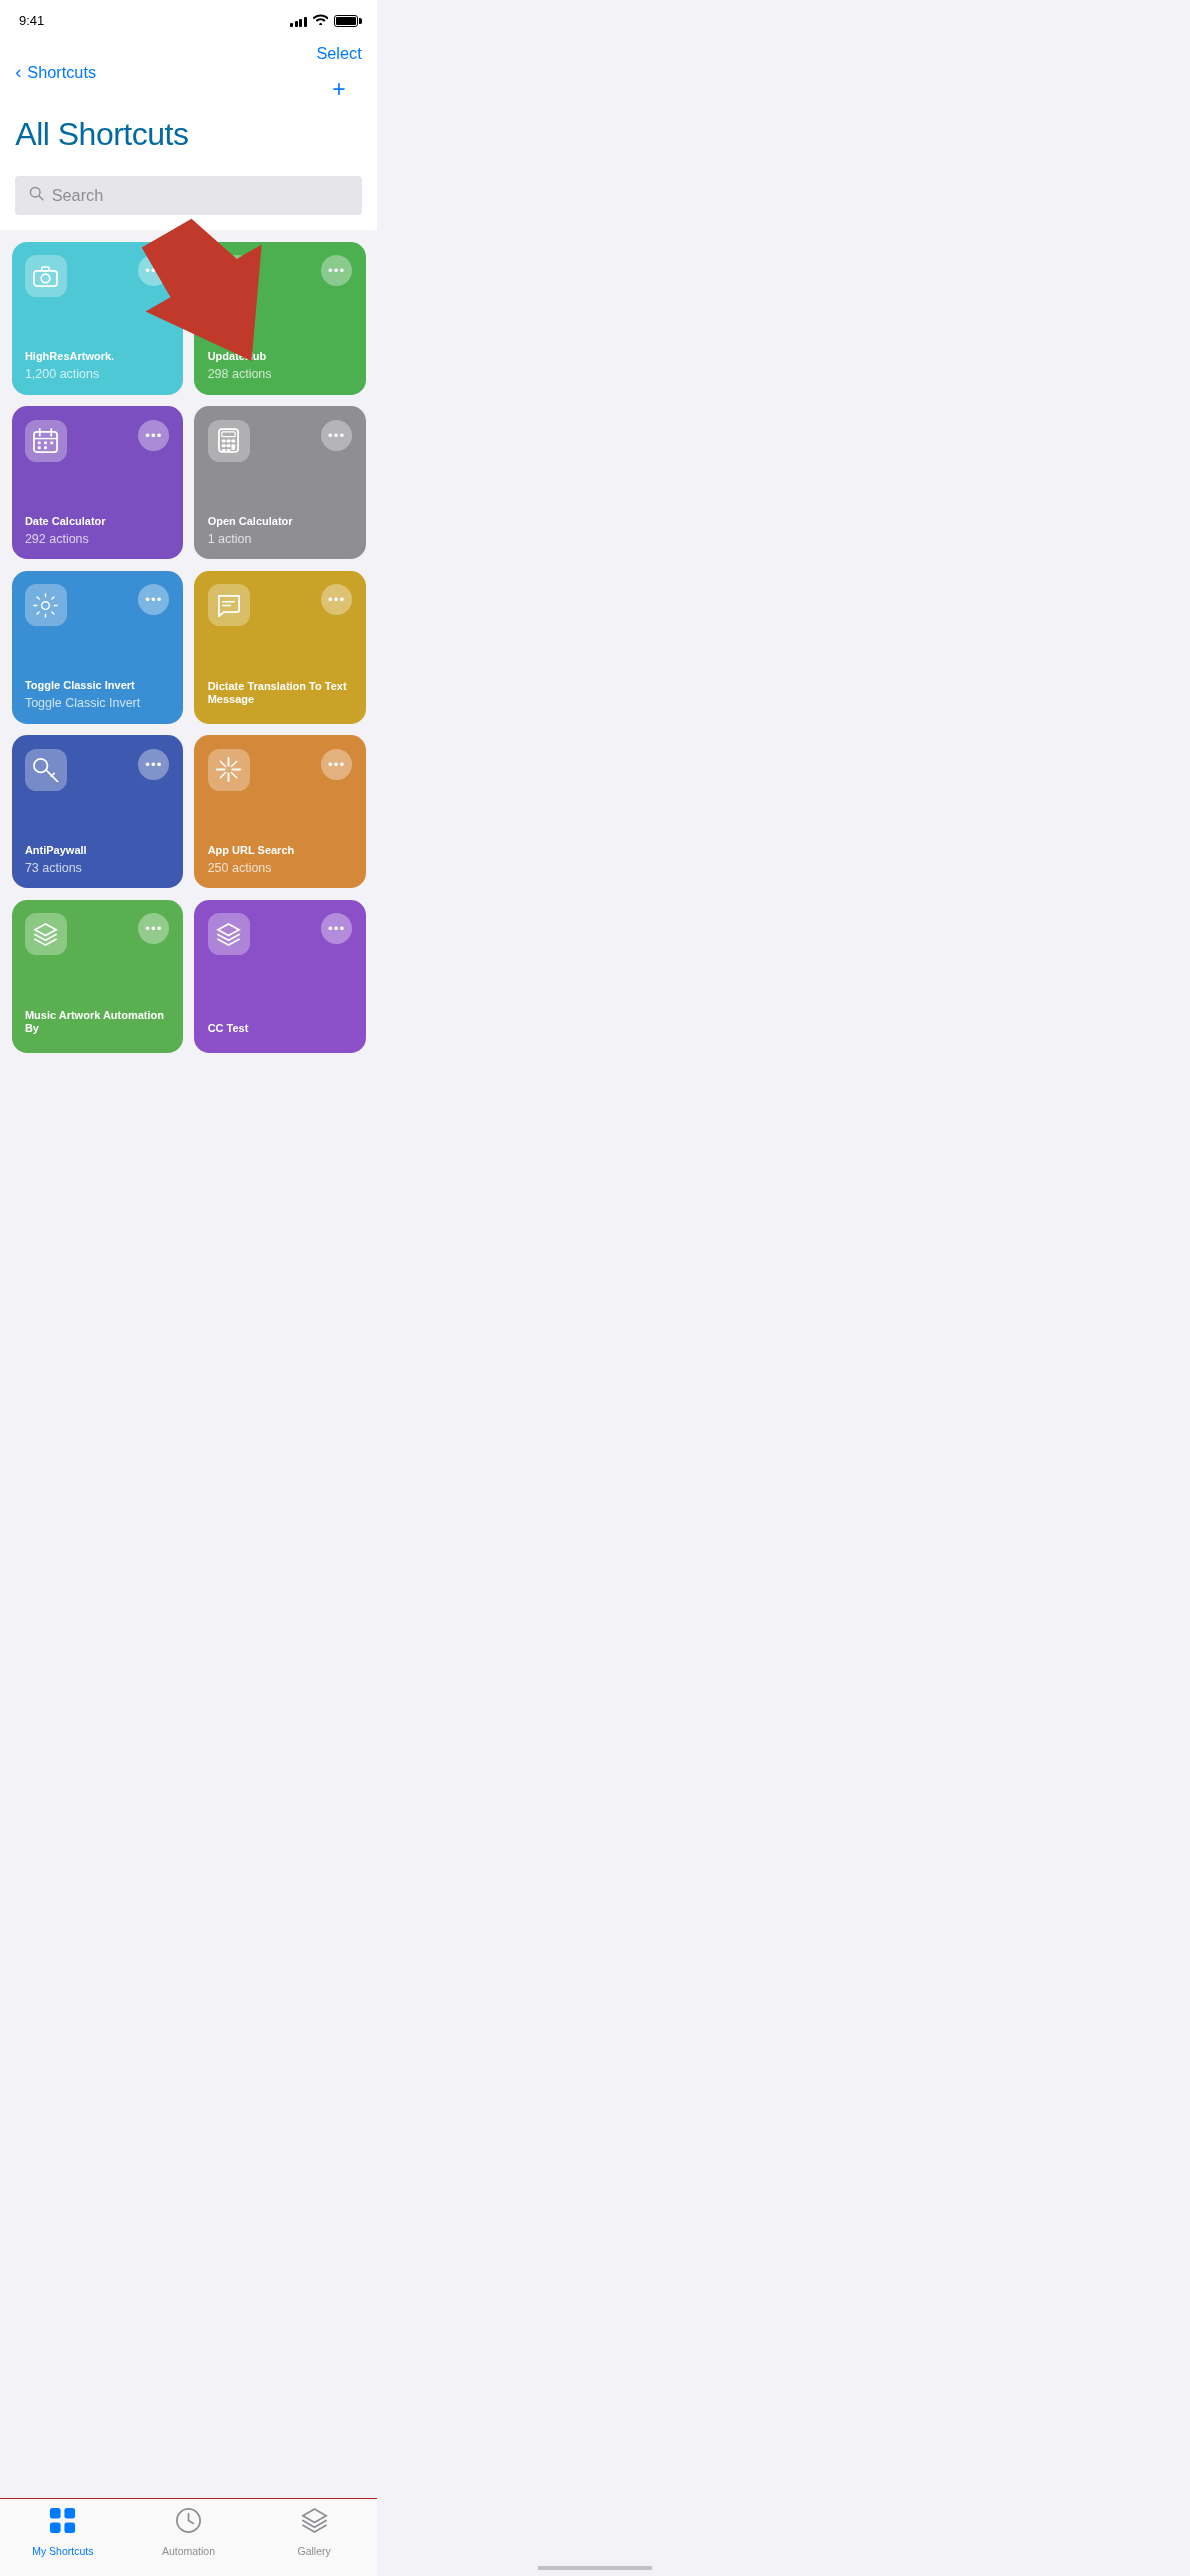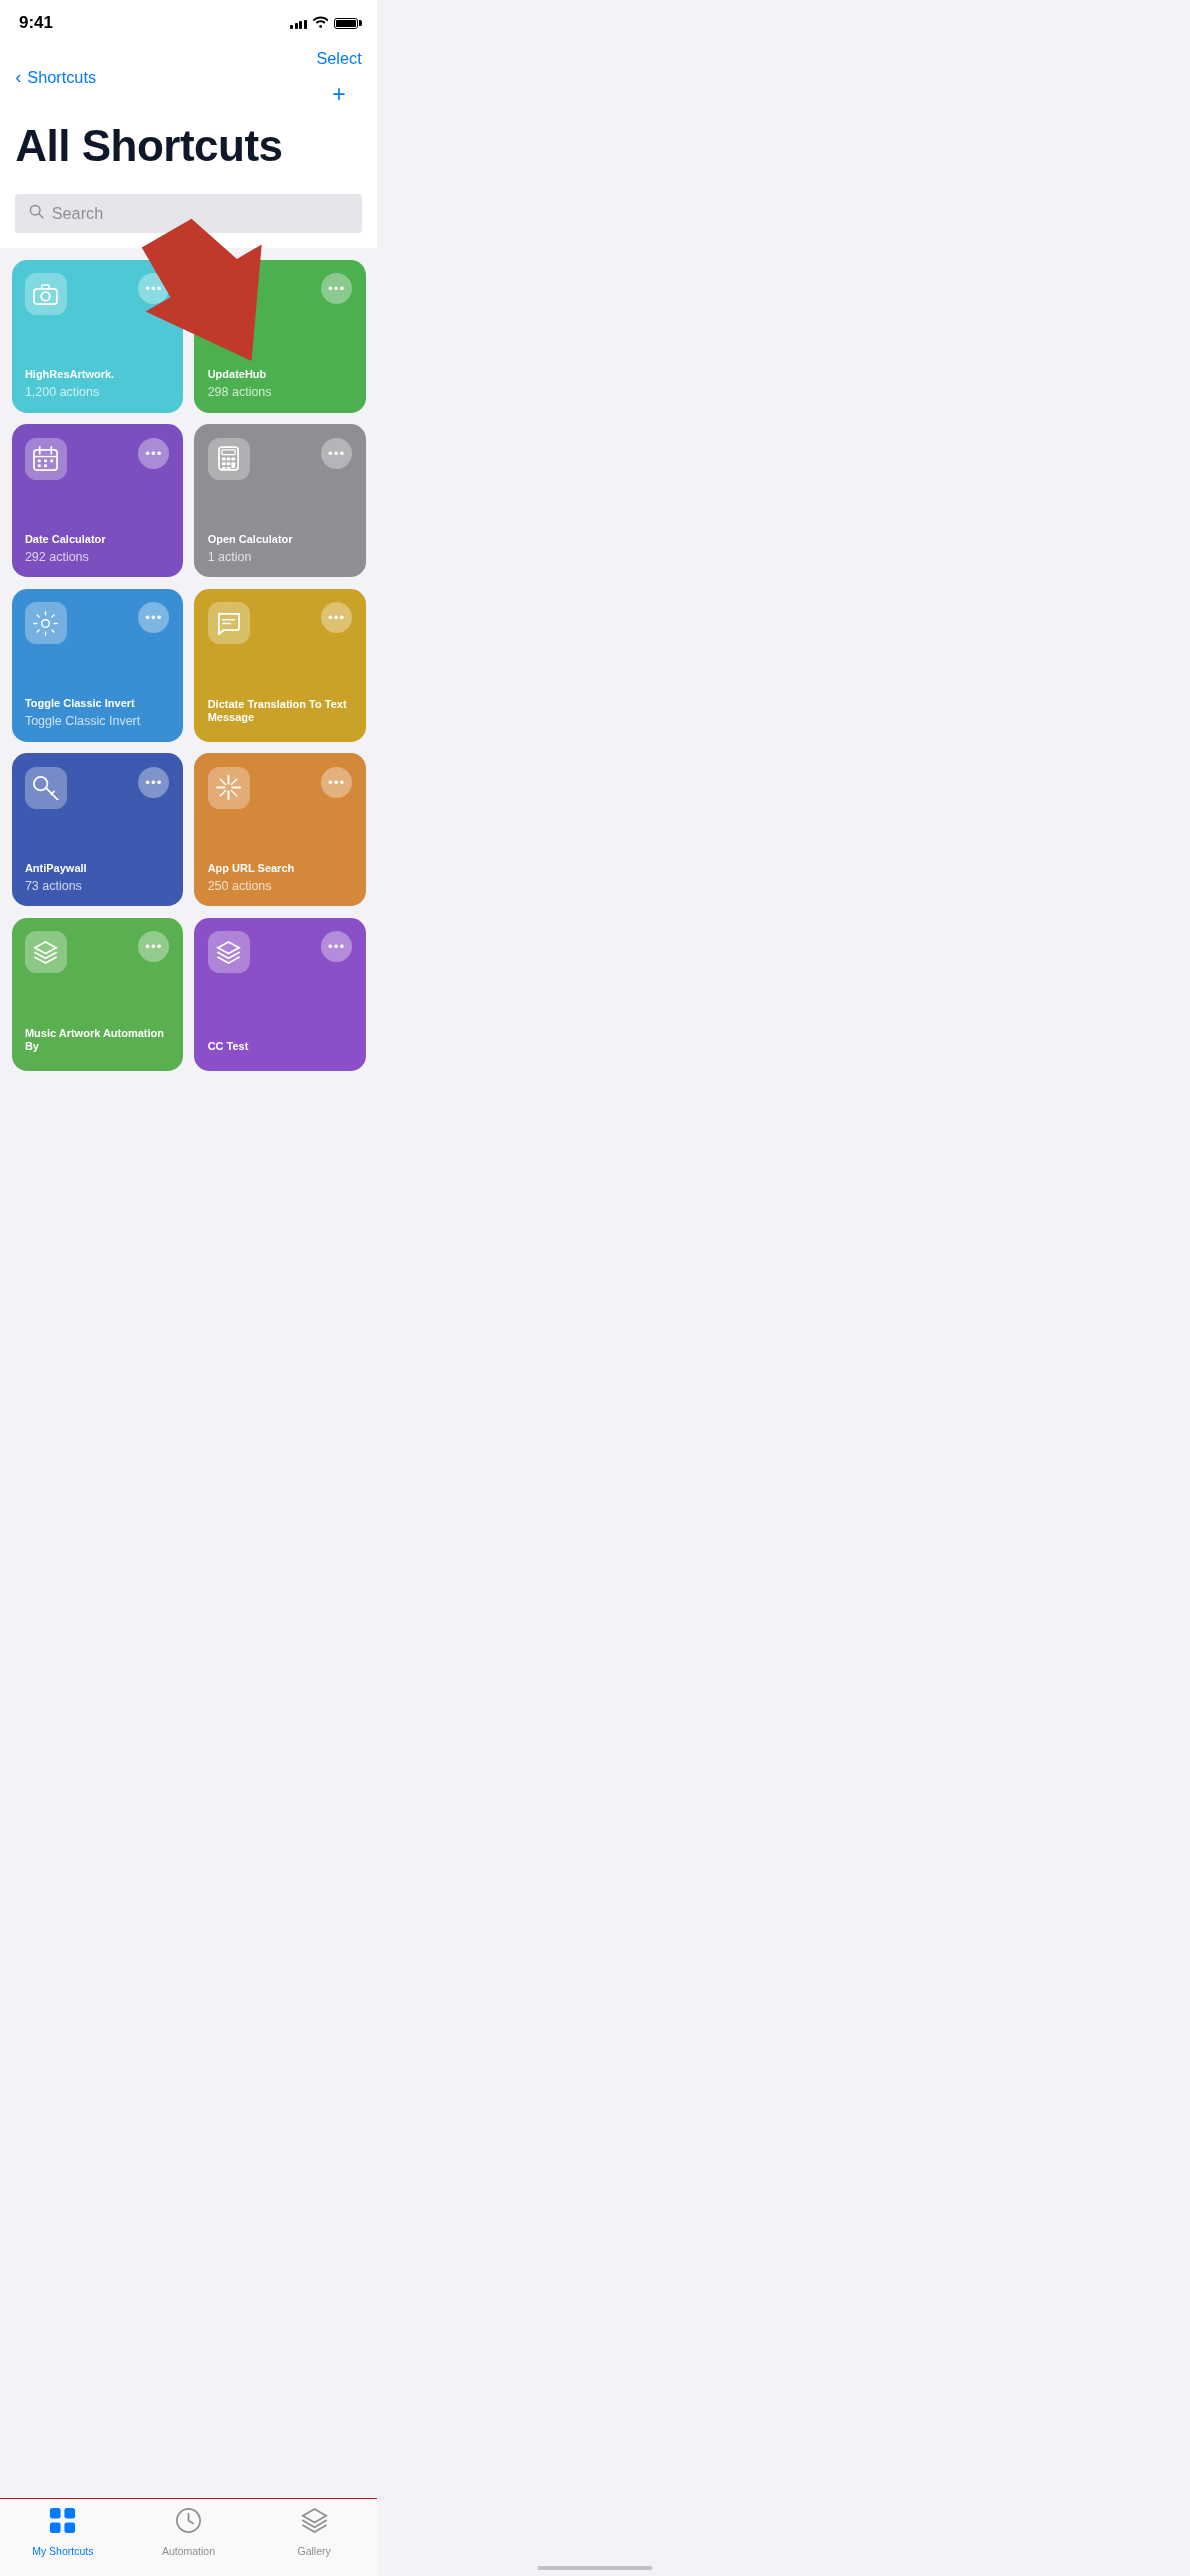--- a/index.html
+++ b/index.html
@@ -15,22 +15,22 @@
 
     
     .status-bar {
       display: flex;
       justify-content: space-between;
       align-items: center;
       padding: 13.4px 19px 7.7px;
       background: #fff;
     }
     .status-time {
-      font-size: 17px;
-      font-weight: 700;
+      font-size: 13px;
+      font-weight: 400;
       color: #000;
       text-align: center;
     }
     .status-icons {
       display: flex;
       align-items: center;
       gap: 5.8px;
     }
     .signal-bars {
       display: flex;
@@ -115,23 +115,23 @@
       font-weight: 300;
       line-height: 1;
     }
 
     
     .page-title-section {
       background: #fff;
       padding: 3.8px 15.3px 15.3px;
     }
     .page-title {
-      font-size: 44px;
-      font-weight: 700;
-      color: #0f172a;
+      font-size: 32px;
+      font-weight: 400;
+      color: #0369a1;
       letter-spacing: -0.5px;
     }
 
     
     .search-container {
       background: #fff;
       padding: 7.7px 15.3px 15.3px;
     }
     .search-bar {
       background: #e5e5ea;

